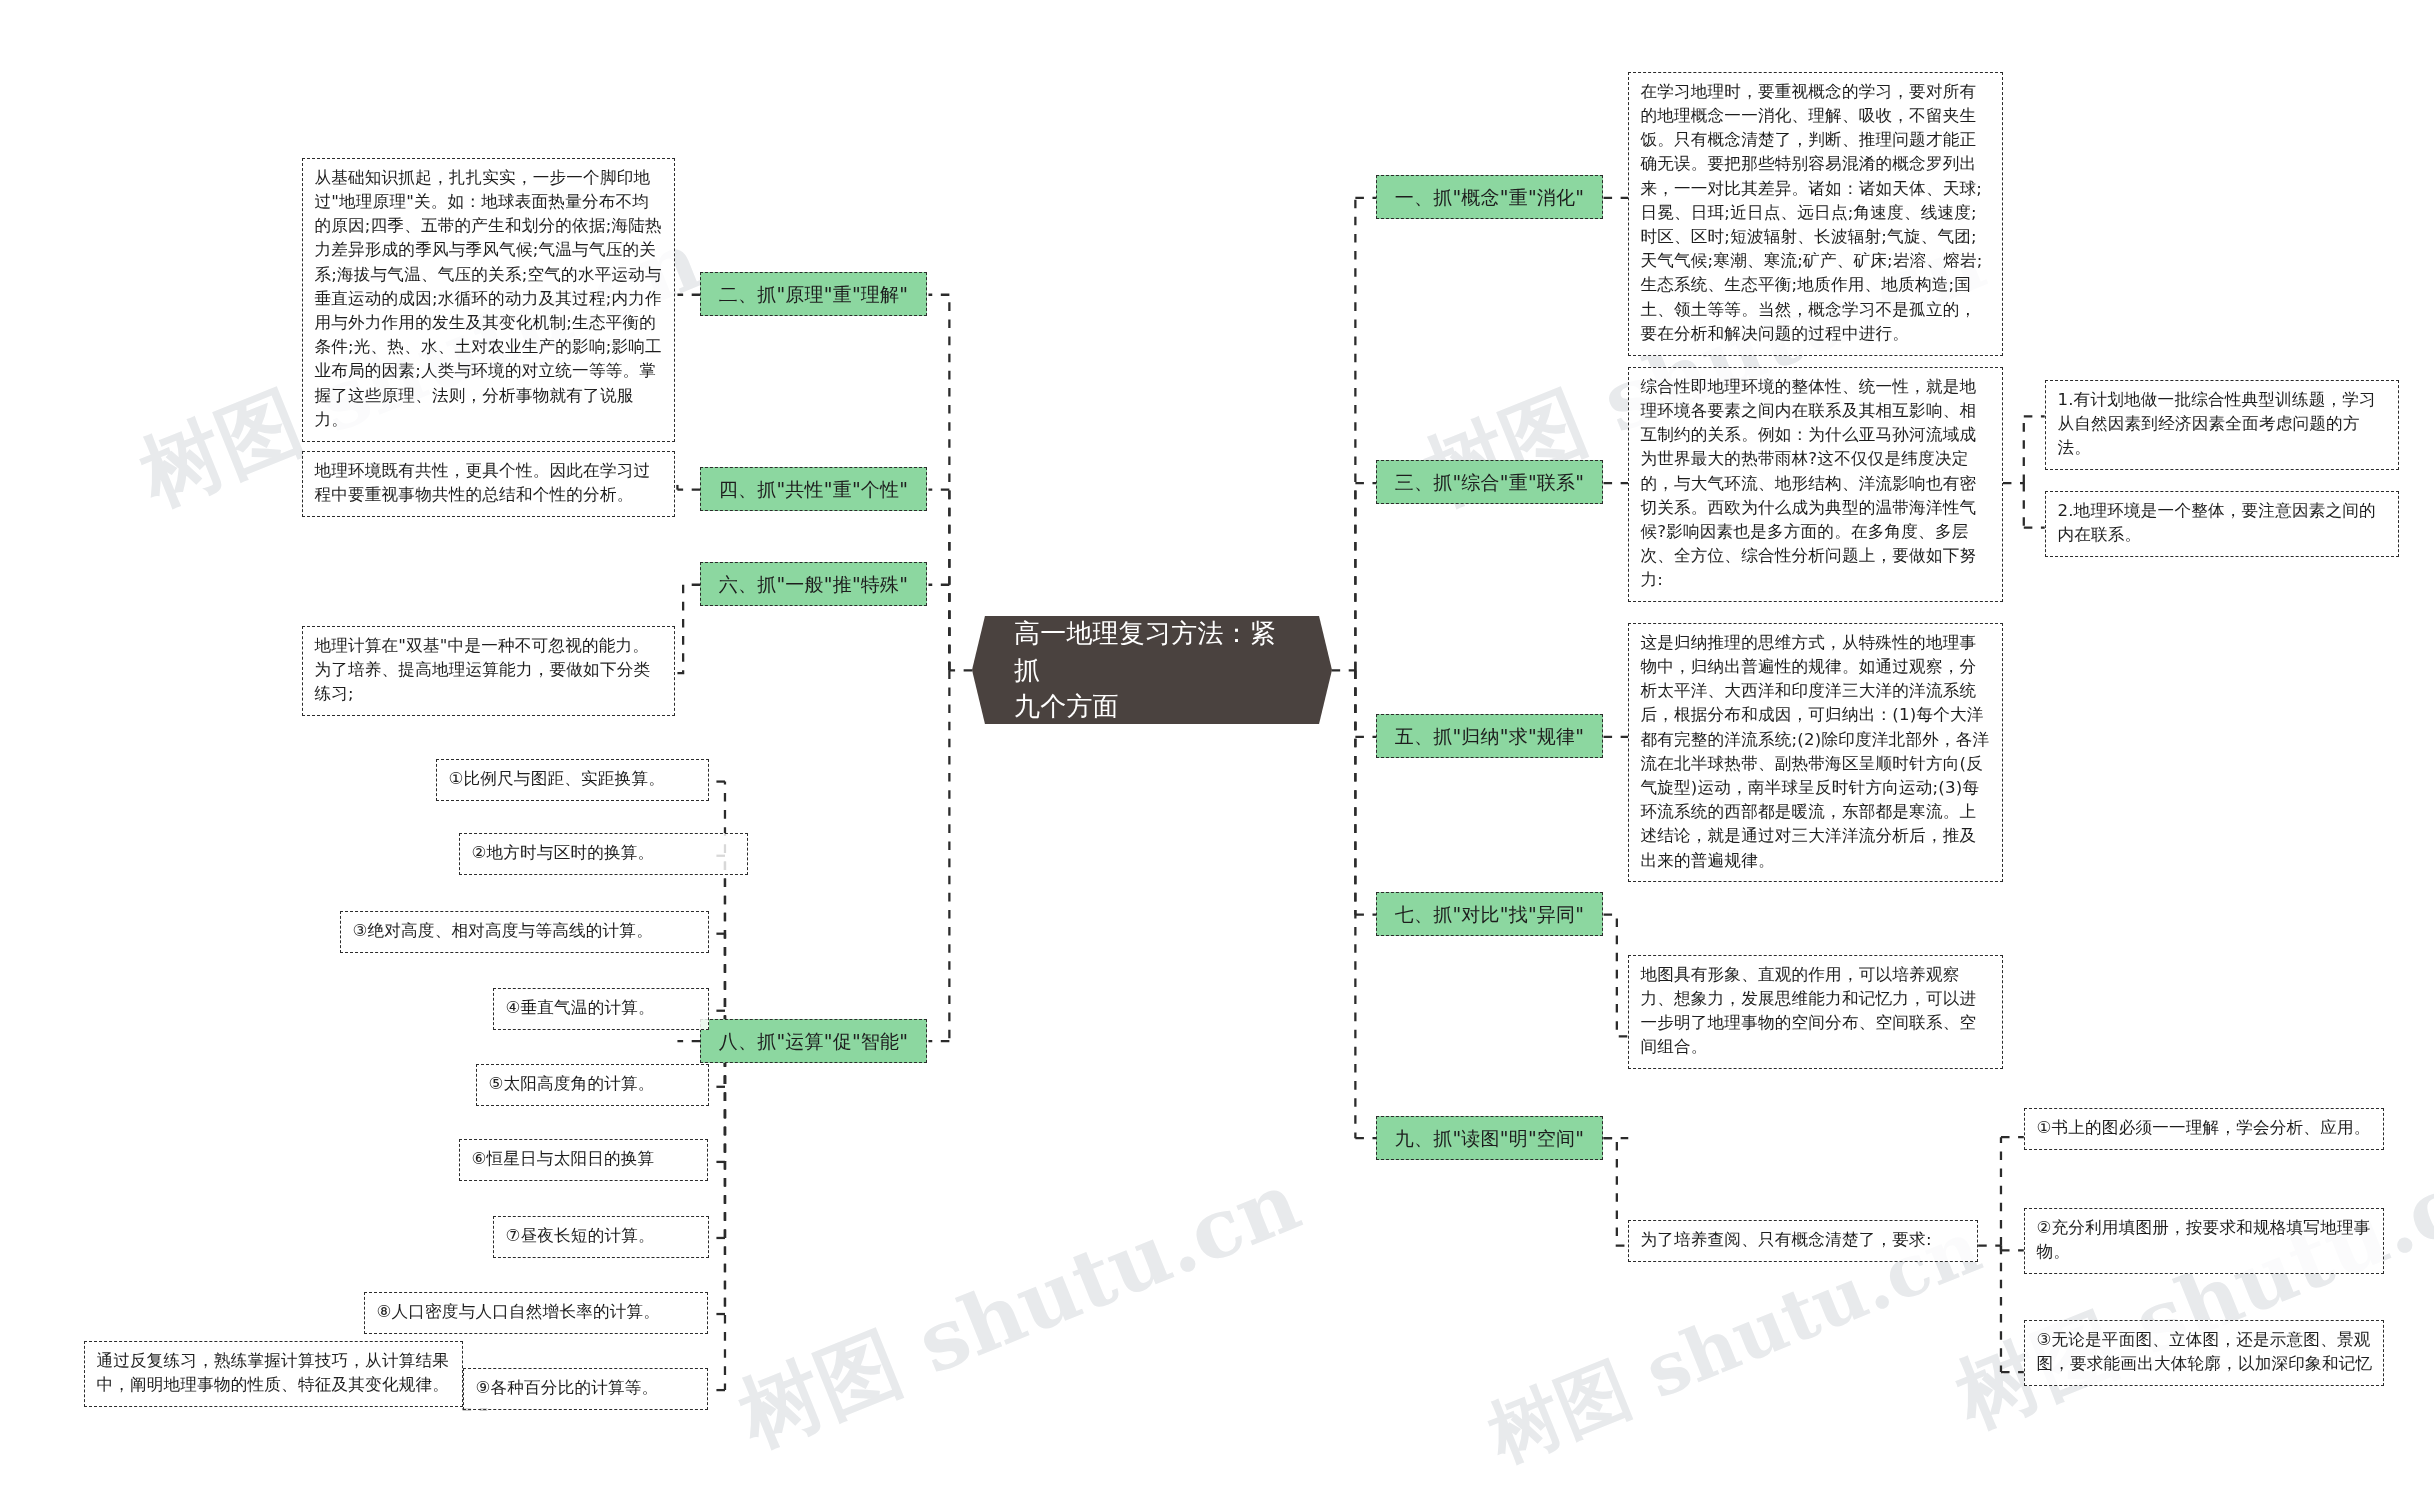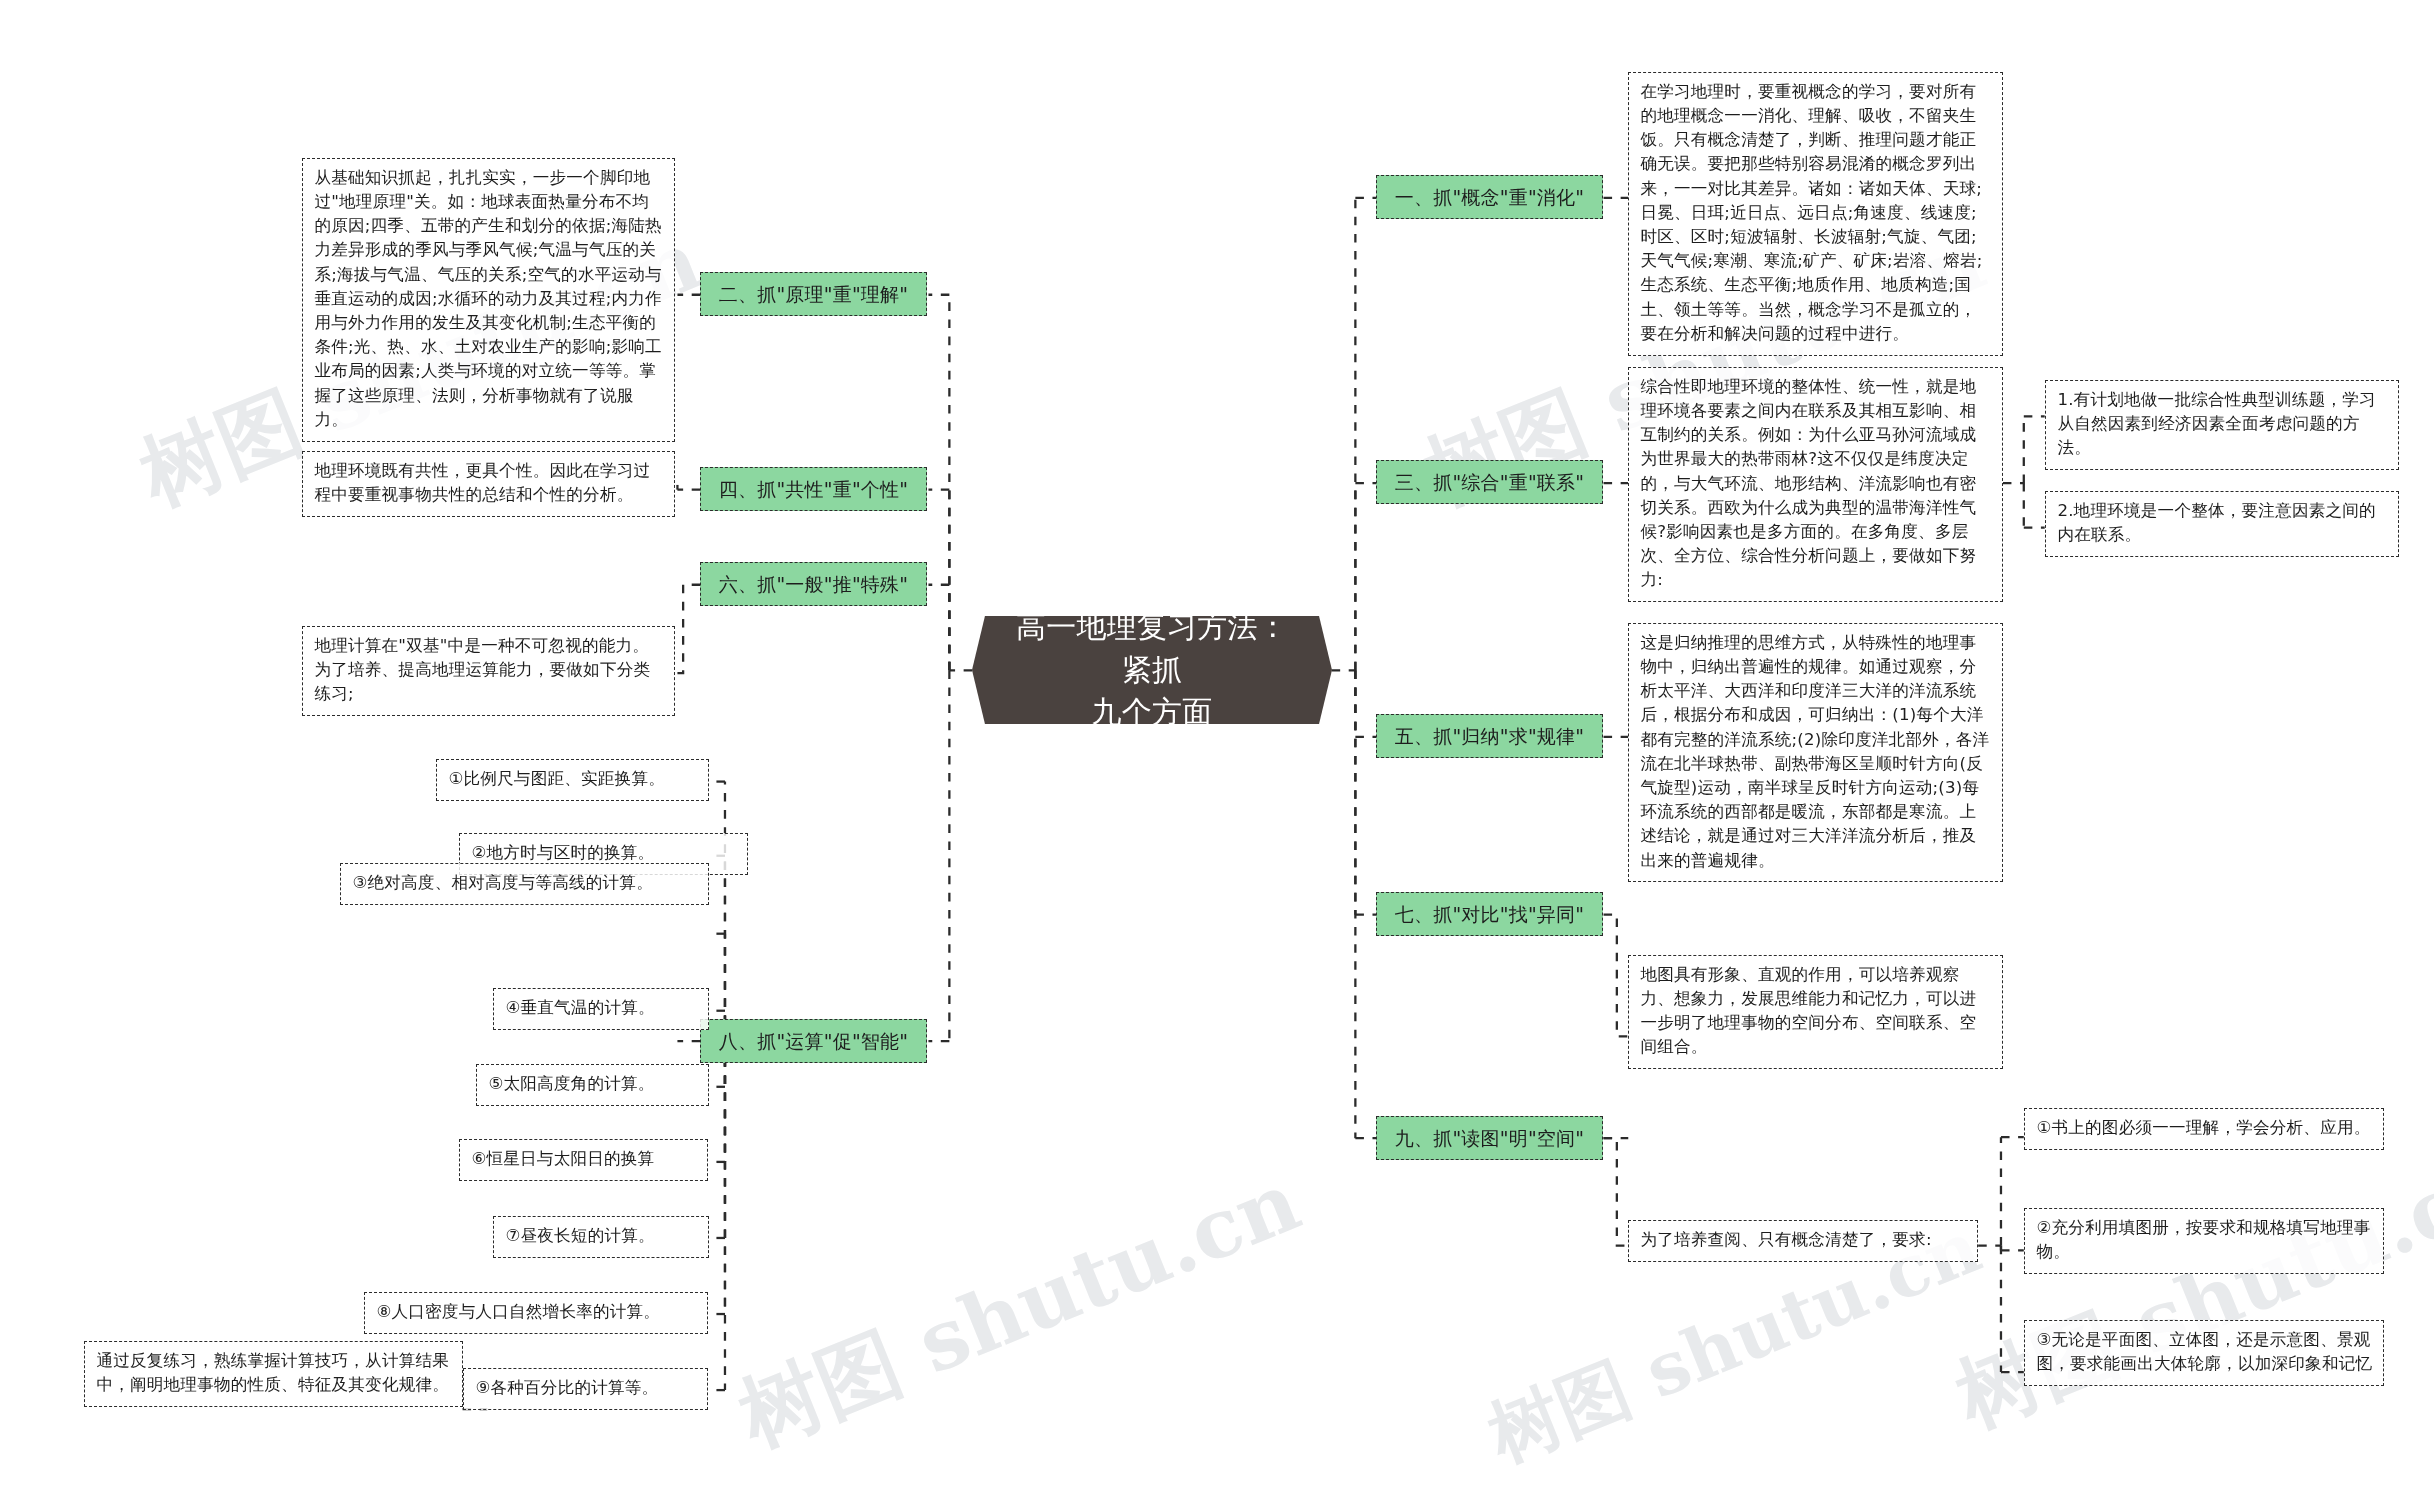--- a/index.html
+++ b/index.html
@@ -56,23 +56,23 @@
     font-size: 19px;
     line-height: 1.3;
     padding: 8.6px 11.4px;
     text-align: center;
     white-space: nowrap;
   }
   .node.center {
     background: #4a423f;
     border: none;
     color: #ffffff;
-    font-size: 30px;
+    font-size: 26px;
     line-height: 1.42;
-    text-align: center;
+    text-align: left;
     padding: 11px 42px;
     white-space: pre-line;
     display: flex;
     align-items: center;
     justify-content: center;
     clip-path: polygon(3.6% 0%, 96.4% 0%, 100% 50%, 96.4% 100%, 3.6% 100%, 0% 50%);
   }
 </style>
 </head>
 <body>
@@ -193,21 +193,21 @@
   <div class="node green" style="left:700px; top:1019px; width:227px;">八、抓"运算"促"智能"</div>
 
   <div class="node plain" style="left:302px; top:158px; width:373px;">从基础知识抓起，扎扎实实，一步一个脚印地过"地理原理"关。如：地球表面热量分布不均的原因;四季、五带的产生和划分的依据;海陆热力差异形成的季风与季风气候;气温与气压的关系;海拔与气温、气压的关系;空气的水平运动与垂直运动的成因;水循环的动力及其过程;内力作用与外力作用的发生及其变化机制;生态平衡的条件;光、热、水、土对农业生产的影响;影响工业布局的因素;人类与环境的对立统一等等。掌握了这些原理、法则，分析事物就有了说服力。</div>
 
   <div class="node plain" style="left:302px; top:451px; width:373px;">地理环境既有共性，更具个性。因此在学习过程中要重视事物共性的总结和个性的分析。</div>
 
   <div class="node plain" style="left:302px; top:626px; width:373px;">地理计算在"双基"中是一种不可忽视的能力。为了培养、提高地理运算能力，要做如下分类练习;</div>
 
   <div class="node plain" style="left:436px; top:759px; width:273px;">①比例尺与图距、实距换算。</div>
   <div class="node plain" style="left:459px; top:833px; width:289px;">②地方时与区时的换算。</div>
-  <div class="node plain" style="left:340px; top:863px; width:369px;">③绝对高度、相对高度与等高线的计算。</div>
+  <div class="node plain" style="left:340px; top:911px; width:369px;">③绝对高度、相对高度与等高线的计算。</div>
   <div class="node plain" style="left:493px; top:988px; width:216px;">④垂直气温的计算。</div>
   <div class="node plain" style="left:476px; top:1064px; width:233px;">⑤太阳高度角的计算。</div>
   <div class="node plain" style="left:459px; top:1139px; width:249px;">⑥恒星日与太阳日的换算</div>
   <div class="node plain" style="left:493px; top:1216px; width:216px;">⑦昼夜长短的计算。</div>
   <div class="node plain" style="left:364px; top:1292px; width:344px;">⑧人口密度与人口自然增长率的计算。</div>
   <div class="node plain" style="left:463px; top:1368px; width:245px;">⑨各种百分比的计算等。</div>
 
   <div class="node plain" style="left:84px; top:1341px; width:379px;">通过反复练习，熟练掌握计算技巧，从计算结果中，阐明地理事物的性质、特征及其变化规律。</div>
 
 </div>

